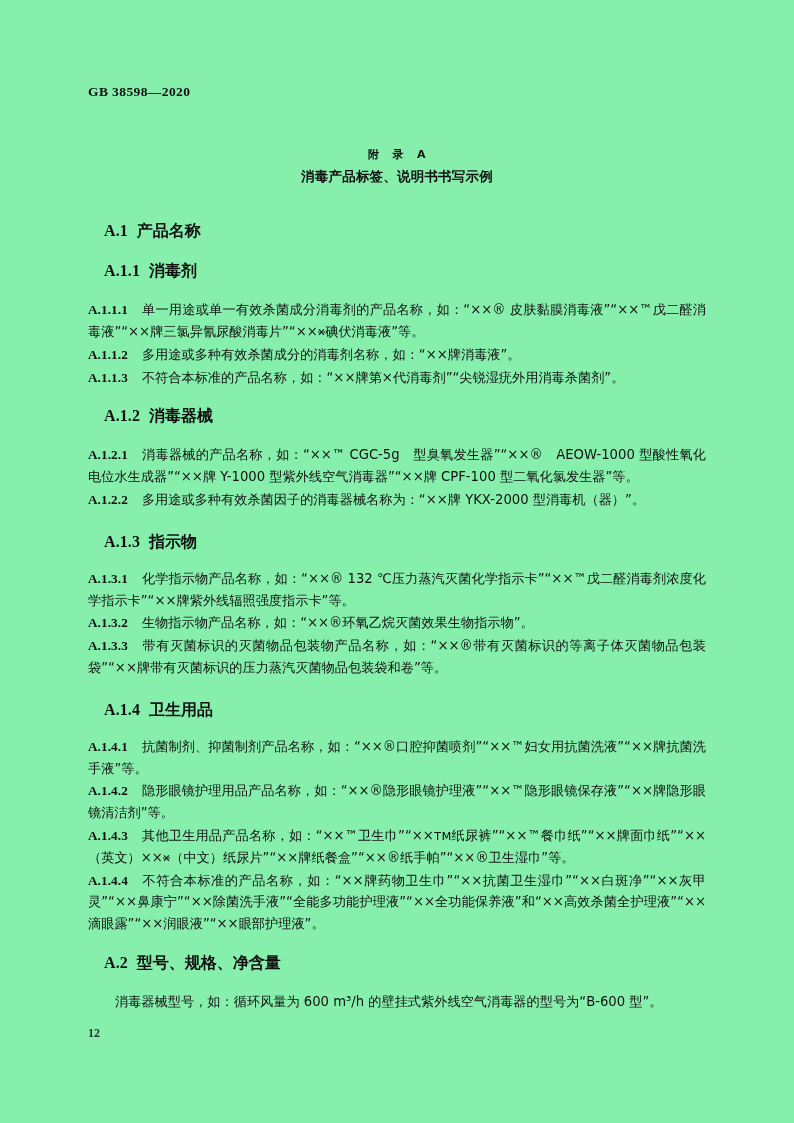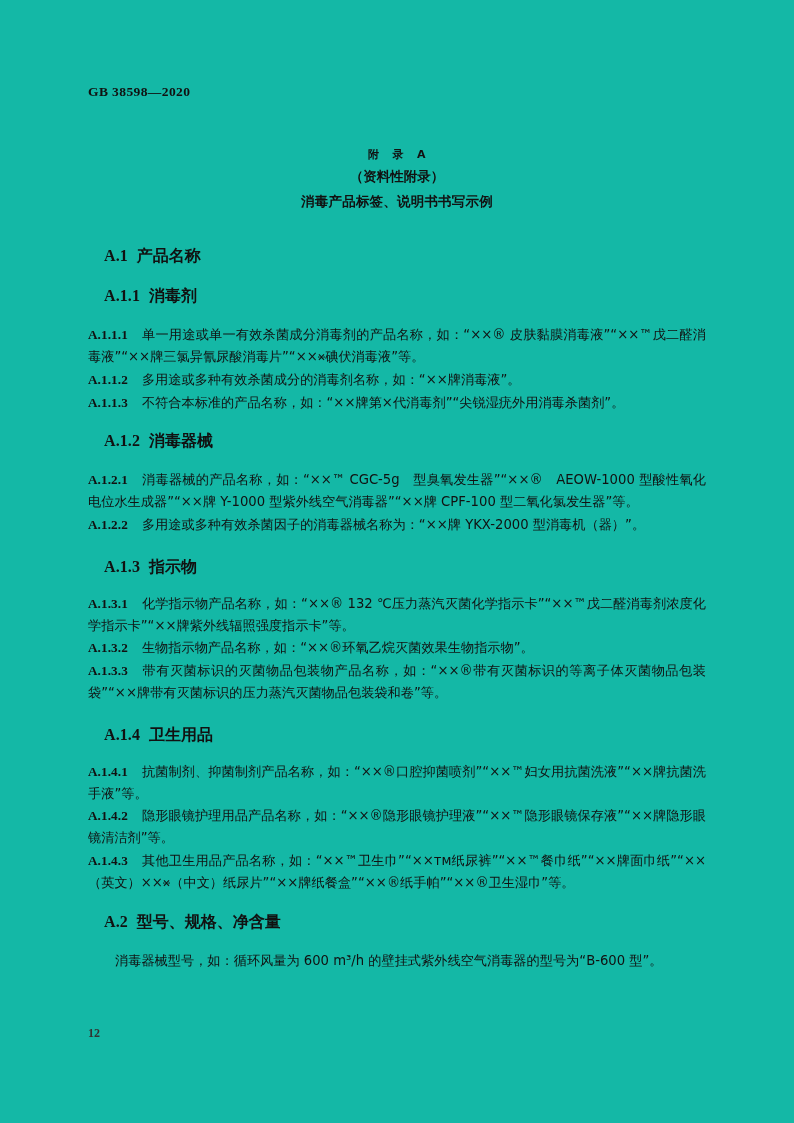--- a/index.html
+++ b/index.html
@@ -4,21 +4,21 @@
 <style>
   html, body {
     margin: 0;
     padding: 0;
     background: #ffffff;
   }
   .page {
     position: relative;
     width: 794px;
     height: 1123px;
-    background: #14b8a6;
+    background: #86efac;
     margin: 0 auto;
     overflow: hidden;
     font-family: "Liberation Serif", "DejaVu Serif", serif;
     color: #111111;
     -webkit-font-smoothing: antialiased;
   }
 
   
   .running-header {
     position: absolute;
@@ -127,21 +127,20 @@
 <body>
 
 <div class="page">
 
   <div class="running-header">GB 38598—2020</div>
 
   <div class="content">
 
     <div class="annex-title-block">
       <div class="annex-label"><span>附</span><span class="sp"></span><span>录</span><span class="sp"></span><span>A</span></div>
-      <div class="annex-sub">（资料性附录）</div>
       <div class="annex-name">消毒产品标签、说明书书写示例</div>
     </div>
 
     <h2 class="clause h-l1"><span class="num">A.1</span><span class="gap-s"></span><span>产品名称</span></h2>
 
     <h3 class="clause h-l2"><span class="num">A.1.1</span><span class="gap-s"></span><span>消毒剂</span></h3>
 
     <p class="para"><span class="pnum">A.1.1.1</span><span class="gap"></span><span class="cjk">单一用途或单一有效杀菌成分消毒剂的产品名称，如：“××® 皮肤黏膜消毒液”“××™戊二醛消毒液”“××牌三氯异氰尿酸消毒片”“××᰾碘伏消毒液”等。</span></p>
 
     <p class="para"><span class="pnum">A.1.1.2</span><span class="gap"></span><span class="cjk">多用途或多种有效杀菌成分的消毒剂名称，如：“××牌消毒液”。</span></p>
@@ -163,20 +162,21 @@
     <p class="para"><span class="pnum">A.1.3.3</span><span class="gap"></span><span class="cjk">带有灭菌标识的灭菌物品包装物产品名称，如：“××®带有灭菌标识的等离子体灭菌物品包装袋”“××牌带有灭菌标识的压力蒸汽灭菌物品包装袋和卷”等。</span></p>
 
     <h3 class="clause h-l2 tight"><span class="num">A.1.4</span><span class="gap-s"></span><span>卫生用品</span></h3>
 
     <p class="para"><span class="pnum">A.1.4.1</span><span class="gap"></span><span class="cjk">抗菌制剂、抑菌制剂产品名称，如：“××®口腔抑菌喷剂”“××™妇女用抗菌洗液”“××牌抗菌洗手液”等。</span></p>
 
     <p class="para"><span class="pnum">A.1.4.2</span><span class="gap"></span><span class="cjk">隐形眼镜护理用品产品名称，如：“××®隐形眼镜护理液”“××™隐形眼镜保存液”“××牌隐形眼镜清洁剂”等。</span></p>
 
     <p class="para"><span class="pnum">A.1.4.3</span><span class="gap"></span><span class="cjk">其他卫生用品产品名称，如：“××™卫生巾”“××ᴛᴍ纸尿裤”“××™餐巾纸”“××牌面巾纸”“××（英文）××᰾（中文）纸尿片”“××牌纸餐盒”“××®纸手帕”“××®卫生湿巾”等。</span></p>
 
+    <p class="para"><span class="pnum">A.1.4.4</span><span class="gap"></span><span class="cjk">不符合本标准的产品名称，如：“××牌药物卫生巾”“××抗菌卫生湿巾”“××白斑净”“××灰甲灵”“××鼻康宁”“××除菌洗手液”“全能多功能护理液”“××全功能保养液”和“××高效杀菌全护理液”“××滴眼露”“××润眼液”“××眼部护理液”。</span></p>
 
     <h2 class="clause h-l1"><span class="num">A.2</span><span class="gap-s"></span><span>型号、规格、净含量</span></h2>
 
 
     <p class="para indent"><span class="cjk">消毒器械型号，如：循环风量为 600 m³/h 的壁挂式紫外线空气消毒器的型号为“B-600 型”。</span></p>
 
   </div>
 
   <div class="folio">12</div>
 

